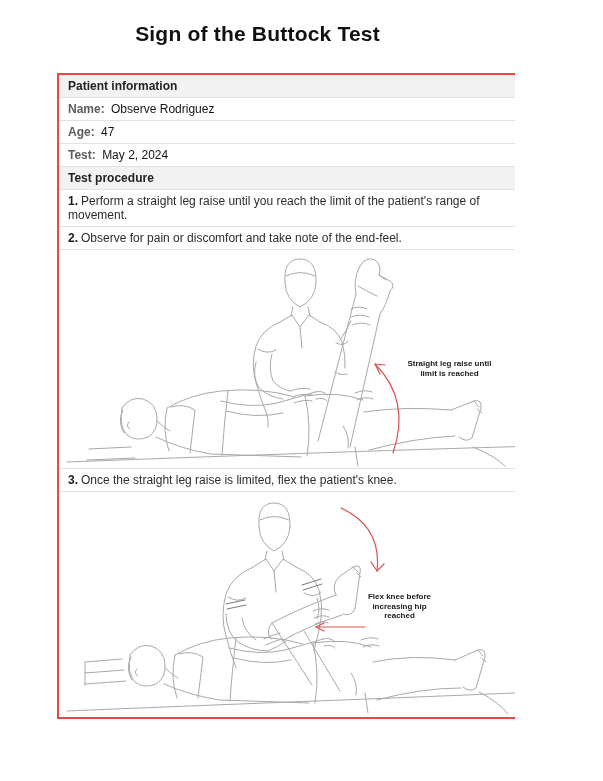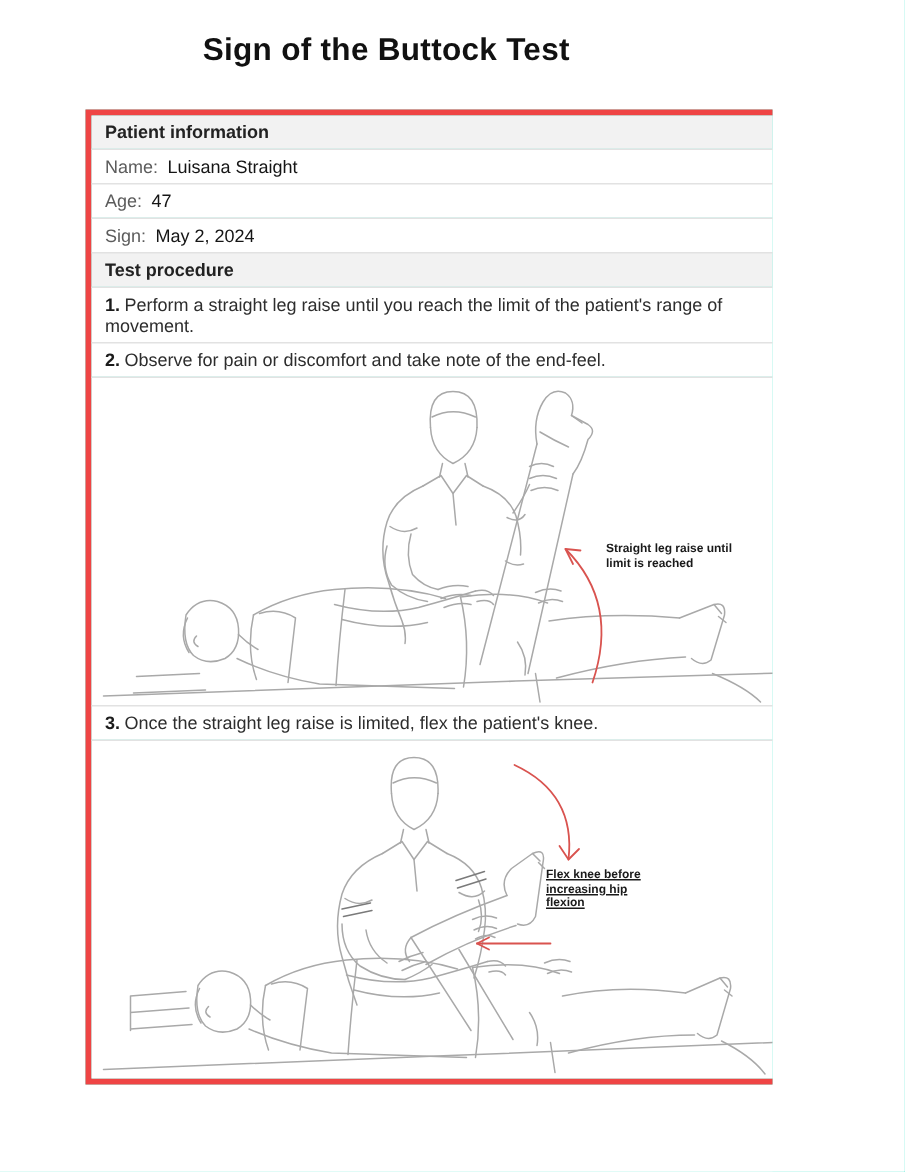--- a/index.html
+++ b/index.html
@@ -6,69 +6,69 @@
   .page {
     position:relative; width:515px; height:781px; background:#fff;
     font-family:"Liberation Sans", sans-serif; overflow:hidden;
   }
   .title {
     margin:22px 0 0 0; text-align:center;
     font-size:21px; font-weight:700; color:#111; letter-spacing:.2px;
   }
   .doc-table {
     margin:27px 0 0 57px; width:488px;
-    border:4px solid #ef4444; background:#5eead4; box-sizing:border-box;
+    border:2px solid #ef4444; background:#0c4a6e; box-sizing:border-box;
   }
   .row {
     border-top:1px solid #e2e2e2; padding:4px 9px;
     font-size:12px; line-height:14px; color:#2d2d2d; background:#fff;
   }
   .row:first-child { border-top:none; }
   .section { background:#f2f2f2; font-weight:700; color:#222; }
-  .field .flabel { color:#5c5c5c; }
+  .field .flabel { color:#5c5c5c;font-weight:bold; }
   .field .fvalue { color:#151515; margin-left:3px; }
   .step .snum { font-weight:700; color:#1b1b1b; margin-right:3px; }
   .step .stext { color:#2d2d2d; }
-  .figure { padding:0; position:relative; }
+  .figure { padding:0; position:relative;text-align:center; }
   .figure.f1 { height:218px; }
   .figure.f2 { height:225px; }
   .figure svg { position:absolute; left:0; top:0; display:block; }
   .art path { fill:none; stroke:#a9a9a9; stroke-width:1; stroke-linecap:round; stroke-linejoin:round; }
   .art path.band { stroke:#7a7a7a; }
   .art g.red path { stroke:#d9534f; stroke-width:1.2; }
   .fig-caption {
     position:absolute; font-size:8px; font-weight:700; color:#1a1a1a; line-height:9.5px;
   }
   .fig-caption span { display:block; }
   .cap1 { left:343px; top:109px; width:95px; }
-  .cap2 { left:303px; top:84px; width:75px;text-decoration:underline; }
+  .cap2 { left:303px; top:100px; width:75px; }
 </style>
 </head>
 <body>
 
 <div class="page">
 
   <h1 class="title">Sign of the Buttock Test</h1>
 
   <div class="doc-table">
 
     <div class="row section">
       <span>Patient information</span>
     </div>
 
     <div class="row field">
       <span class="flabel">Name:</span>
-      <span class="fvalue">Luisana Straight</span>
+      <span class="fvalue">Observe Rodriguez</span>
     </div>
     <div class="row field">
       <span class="flabel">Age:</span>
       <span class="fvalue">47</span>
     </div>
     <div class="row field">
-      <span class="flabel">Sign:</span>
+      <span class="flabel">Test:</span>
       <span class="fvalue">May 2, 2024</span>
     </div>
 
     <div class="row section">
       <span>Test procedure</span>
     </div>
 
     <div class="row step">
       <span class="snum">1.</span><span class="stext">Perform a straight leg raise until you reach the limit of the patient's range of movement.</span>
     </div>
@@ -205,18 +205,18 @@
           <path d="M318 79 L312 70 M318 79 L325 72"></path>
         </g>
         <g class="red">
           <path d="M306 135 L257 135"></path>
           <path d="M257 135 L265 131 M257 135 L265 139"></path>
         </g>
       </svg>
       <div class="fig-caption cap2">
         <span>Flex knee before</span>
         <span>increasing hip</span>
-        <span>flexion</span>
+        <span>reached</span>
       </div>
     </div>
 
   </div>
 </div>
 
 </body></html>

